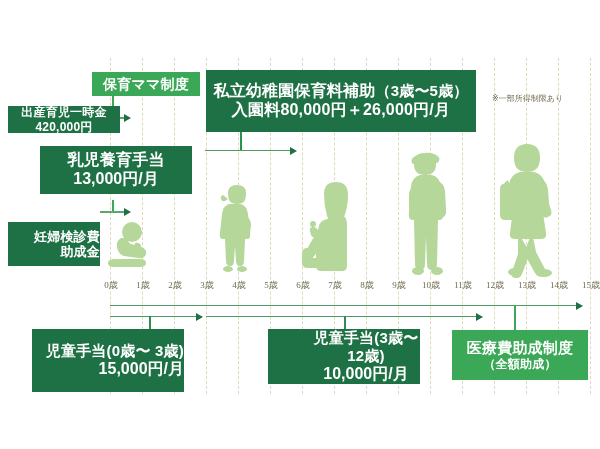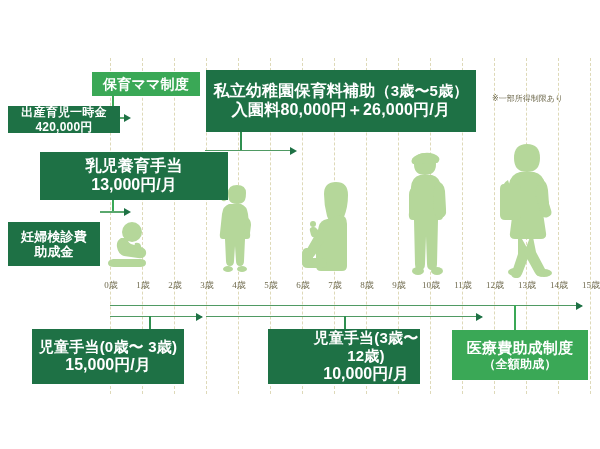--- a/index.html
+++ b/index.html
@@ -194,38 +194,38 @@
 
   <div class="box mid" style="left:92px;top:72px;width:108px;height:24px;font-size:14px;">
     <span class="ln1">保育ママ制度</span>
   </div>
 
   <div class="box dark" style="left:8px;top:106px;width:112px;height:27px;font-size:12px;">
     <span class="ln1">出産育児一時金</span>
     <span class="ln2">420,000円</span>
   </div>
 
-  <div class="box dark" style="left:40px;top:152px;width:188px;height:48px;font-size:16px;justify-content:center;">
+  <div class="box dark" style="left:40px;top:146px;width:152px;height:48px;font-size:16px;justify-content:center;">
     <span class="ln1">乳児養育手当</span>
     <span class="ln2 big">13,000円/月</span>
   </div>
 
-  <div class="box dark" style="left:8px;top:222px;width:92px;height:44px;font-size:13px;">
+  <div class="box dark" style="left:8px;top:222px;width:92px;height:44px;font-size:13px;align-items:flex-end;">
     <span class="ln1">妊婦検診費</span>
     <span class="ln2">助成金</span>
   </div>
 
   <div class="box dark" style="left:206px;top:70px;width:270px;height:62px;font-size:16px;">
     <span class="ln1">
       <span>私立幼稚園保育料補助</span><span class="sm">（3歳〜5歳）</span>
     </span>
     <span class="ln2">入園料80,000円＋26,000円/月</span>
   </div>
 
-  <div class="box dark" style="left:32px;top:329px;width:152px;height:55px;font-size:15px;">
+  <div class="box dark" style="left:32px;top:329px;width:152px;height:63px;font-size:15px;align-items:flex-end;">
     <span class="ln1">
       <span>児童手当</span><span class="sm">(0歳〜 3歳)</span>
     </span>
     <span class="ln2 big">15,000円/月</span>
   </div>
 
   <div class="box dark" style="left:268px;top:329px;width:152px;height:55px;font-size:15px;padding-left:44px;">
     <span class="ln1">
       <span>児童手当</span><span class="sm">(3歳〜 12歳)</span>
     </span>

